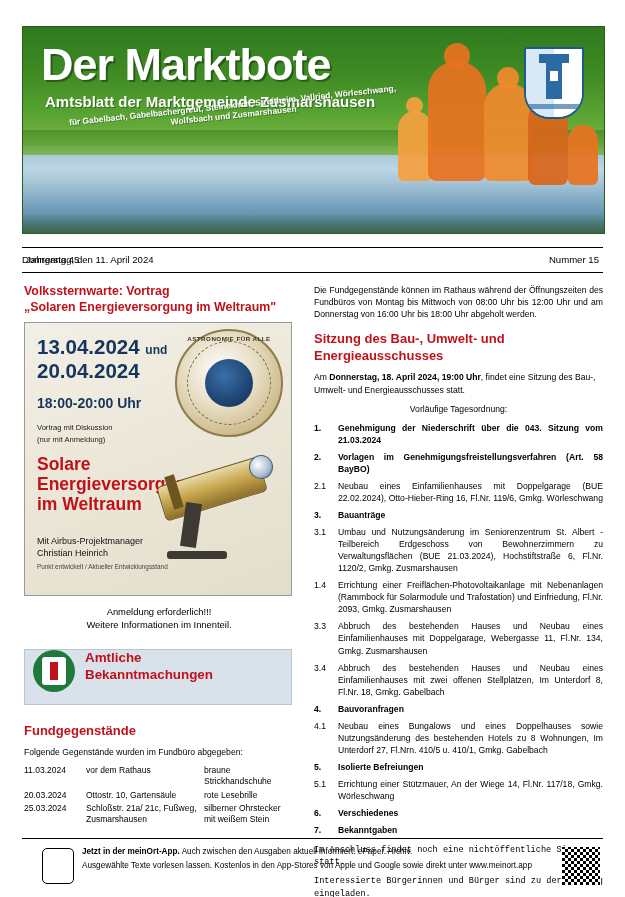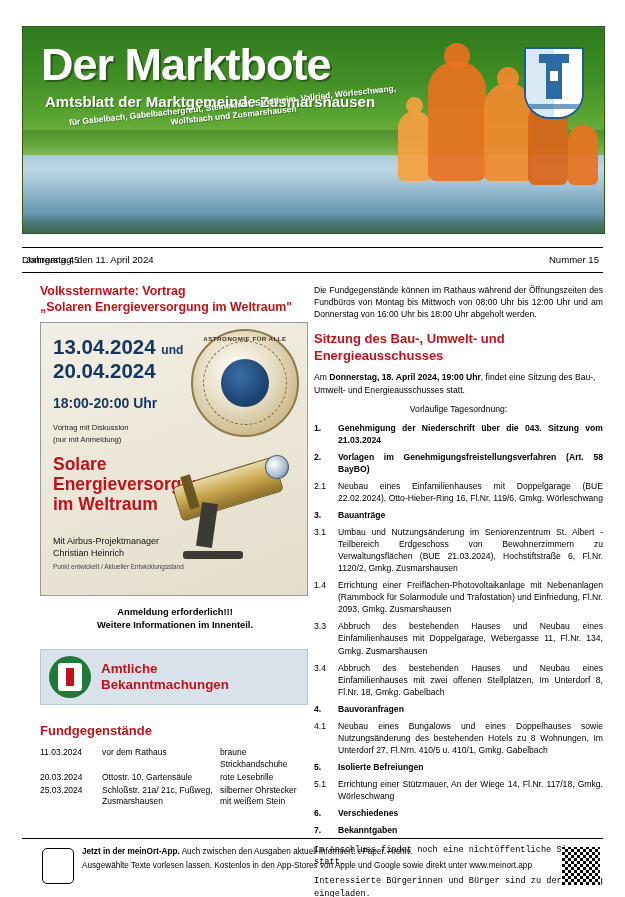--- a/index.html
+++ b/index.html
@@ -75,21 +75,21 @@
 
   
   .issue-rule-top{position:absolute;left:22px;top:247px;width:581px;border-top:1px solid #000;}
   .issue-line{position:absolute;left:22px;top:252px;width:581px;height:18px;font-size:9.6px;}
   .issue-line .l{position:absolute;left:4px;top:2px;}
   .issue-line .c{position:absolute;left:0;right:0;top:2px;text-align:left;}
   .issue-line .r{position:absolute;right:4px;top:2px;}
   .issue-rule-bot{position:absolute;left:22px;top:272px;width:581px;border-top:1px solid #000;}
 
   
-  .col-left{position:absolute;left:40px;top:284px;width:270px;}
+  .col-left{position:absolute;left:24px;top:284px;width:270px;}
   .col-right{position:absolute;left:314px;top:284px;width:289px;}
 
   .h-red{color:#c0121a;font-weight:bold;font-size:12.4px;line-height:1.28;margin:0 0 6px 0;}
   .h-red2{color:#c0121a;font-weight:bold;font-size:13px;line-height:1.3;margin:0 0 7px 0;}
 
   
   .poster{
     position:relative;width:266px;height:272px;margin-top:6px;
     border:1px solid #9a9a9a;
     background:linear-gradient(160deg,#f2efe6 0%,#ece7d8 45%,#e3ddcb 100%);
@@ -119,27 +119,27 @@
   }
   .poster .scope .tube{position:absolute;left:6px;top:30px;width:104px;height:34px;
     background:linear-gradient(180deg,#e9d9a8,#c9a84f 45%,#8c6f2a 100%);
     border:1px solid #6d5520;border-radius:5px;transform:rotate(-17deg);}
   .poster .scope .ring2{position:absolute;left:16px;top:34px;width:10px;height:34px;background:#6d5520;transform:rotate(-17deg);}
   .poster .scope .lens{position:absolute;left:96px;top:14px;width:22px;height:22px;border-radius:50%;
     background:radial-gradient(circle at 40% 35%,#fff,#a9bcd0 60%,#50657d);border:1px solid #4a5d72;transform:rotate(-17deg);}
   .poster .scope .mount{position:absolute;left:30px;top:62px;width:16px;height:44px;background:#3d3a33;transform:rotate(8deg);}
   .poster .scope .foot{position:absolute;left:14px;bottom:2px;width:60px;height:8px;background:#3d3a33;border-radius:3px;}
 
-  .anmeld{margin-top:9px;text-align:center;font-size:9.4px;font-weight:bold;line-height:1.42;}
+  .anmeld{margin-top:9px;text-align:center;font-size:9.4px;font-weight:normal;line-height:1.42;}
 
   
   .amtlich{
     position:relative;margin-top:18px;width:266px;height:54px;
     background:#d9e2ea;border:1px solid #b9c6d2;
-    display:flex;align-items:center;
+    display:flex;align-items:flex-start;
   }
   .amtlich .badge{
     width:42px;height:42px;margin-left:8px;border-radius:50%;
     background:#1f7a3a;display:flex;align-items:center;justify-content:center;flex:none;
   }
   .amtlich .badge .inner{width:24px;height:28px;background:#fff;border-radius:3px;position:relative;}
   .amtlich .badge .inner:after{content:"";position:absolute;left:8px;top:5px;width:8px;height:18px;background:#c0121a;}
   .amtlich .txt{margin-left:10px;color:#c0121a;font-weight:bold;font-size:13.4px;line-height:1.22;}
 
   
@@ -259,20 +259,21 @@
       <div class="badge">
           <div class="inner"></div>
         </div>
       <div class="txt">
         <div>Amtliche</div>
         <div>Bekanntmachungen</div>
       </div>
     </div>
 
     <div class="h-red2 fund-h">Fundgegenstände</div>
+    <div class="small">Folgende Gegenstände wurden im Fundbüro abgegeben:</div>
 
     <table class="fund">
       <tbody>
       <tr>
         <td class="c1">11.03.2024</td>
         <td class="c2">vor dem Rathaus</td>
         <td>braune Strickhandschuhe</td>
       </tr>
       <tr>
         <td class="c1">20.03.2024</td>

